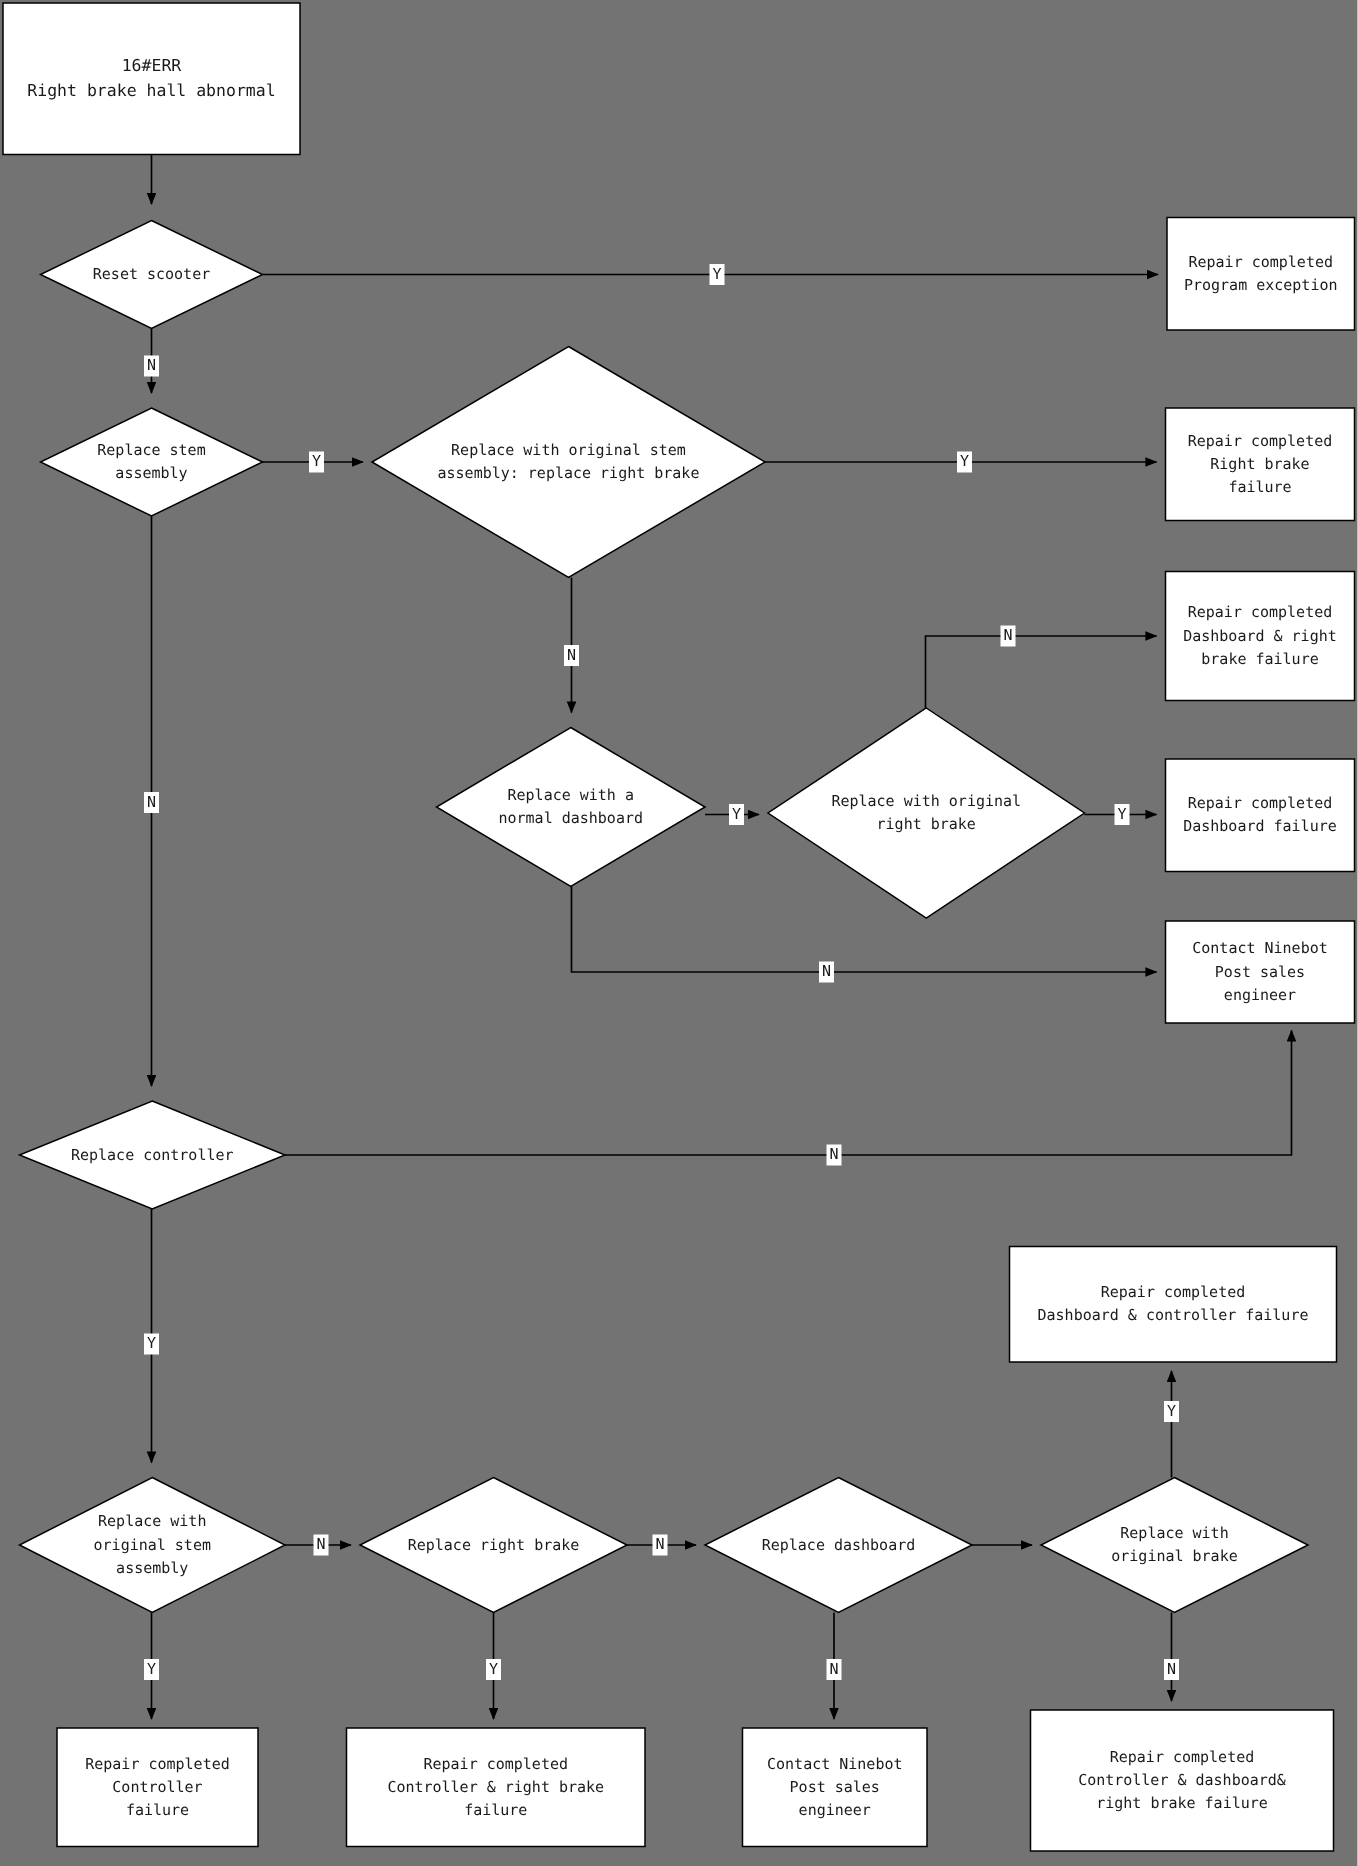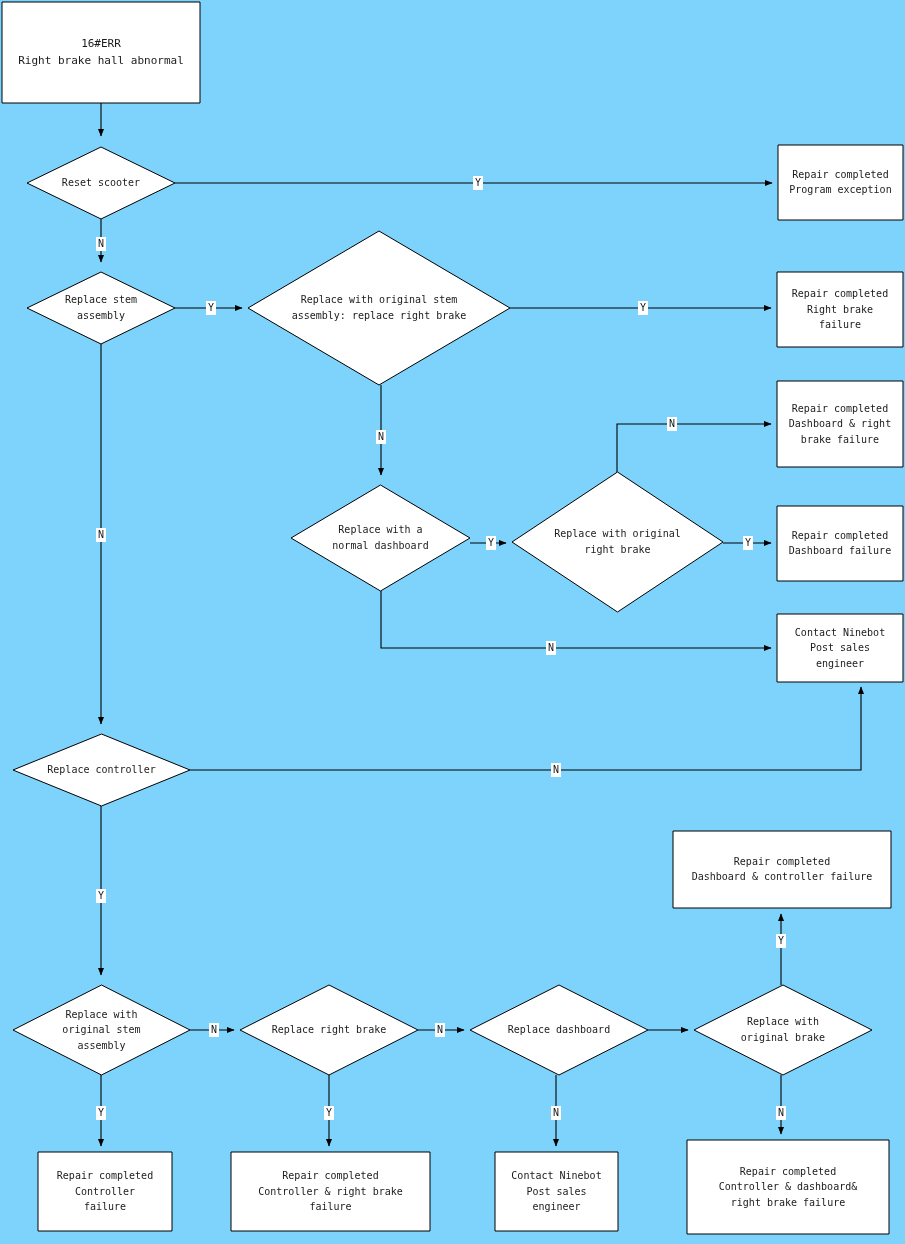--- a/index.html
+++ b/index.html
@@ -7,21 +7,21 @@
     padding: 0;
     background: #ffffff;
   }
   body {
     font-family: "DejaVu Sans Mono", "Liberation Mono", monospace;
   }
   #chart-root {
     position: relative;
     width: 905px;
     height: 1244px;
-    background: #7dd3fc;
+    background: #737373;
     overflow: hidden;
   }
   svg#flow {
     position: absolute;
     left: 0;
     top: 0;
     width: 905px;
     height: 1244px;
   }
   .shape {

